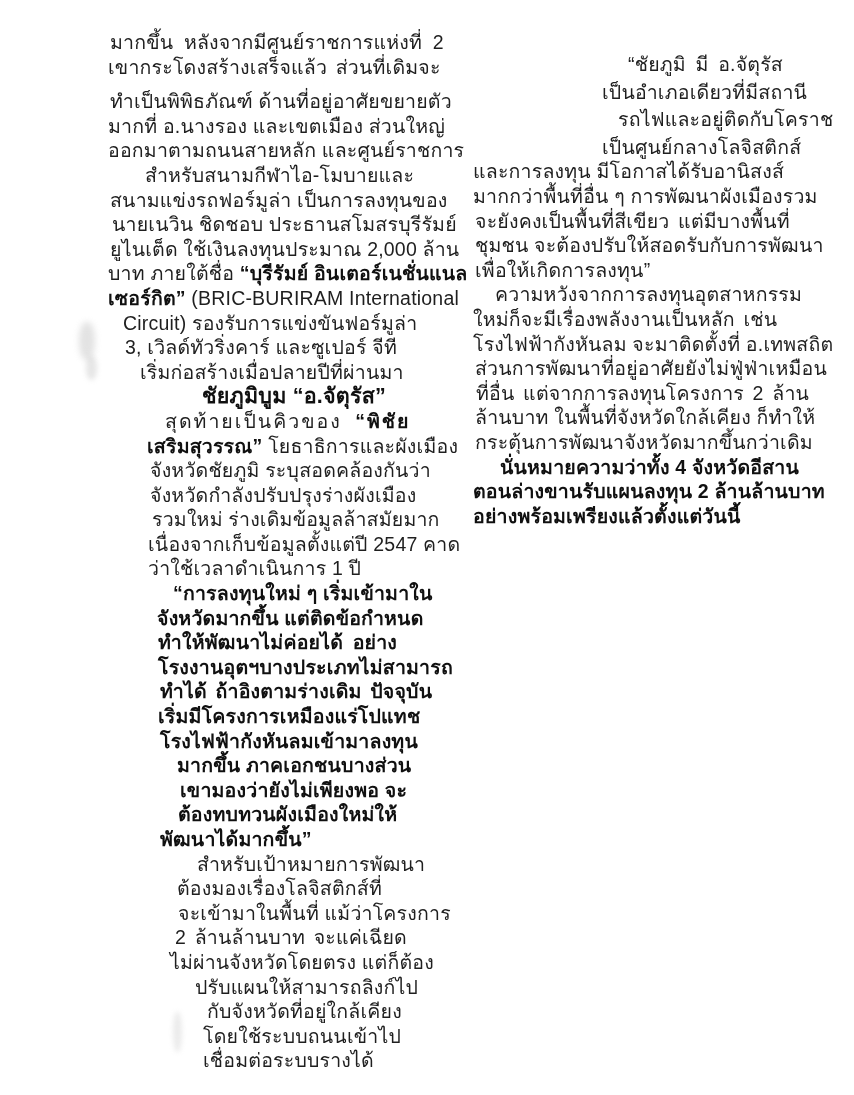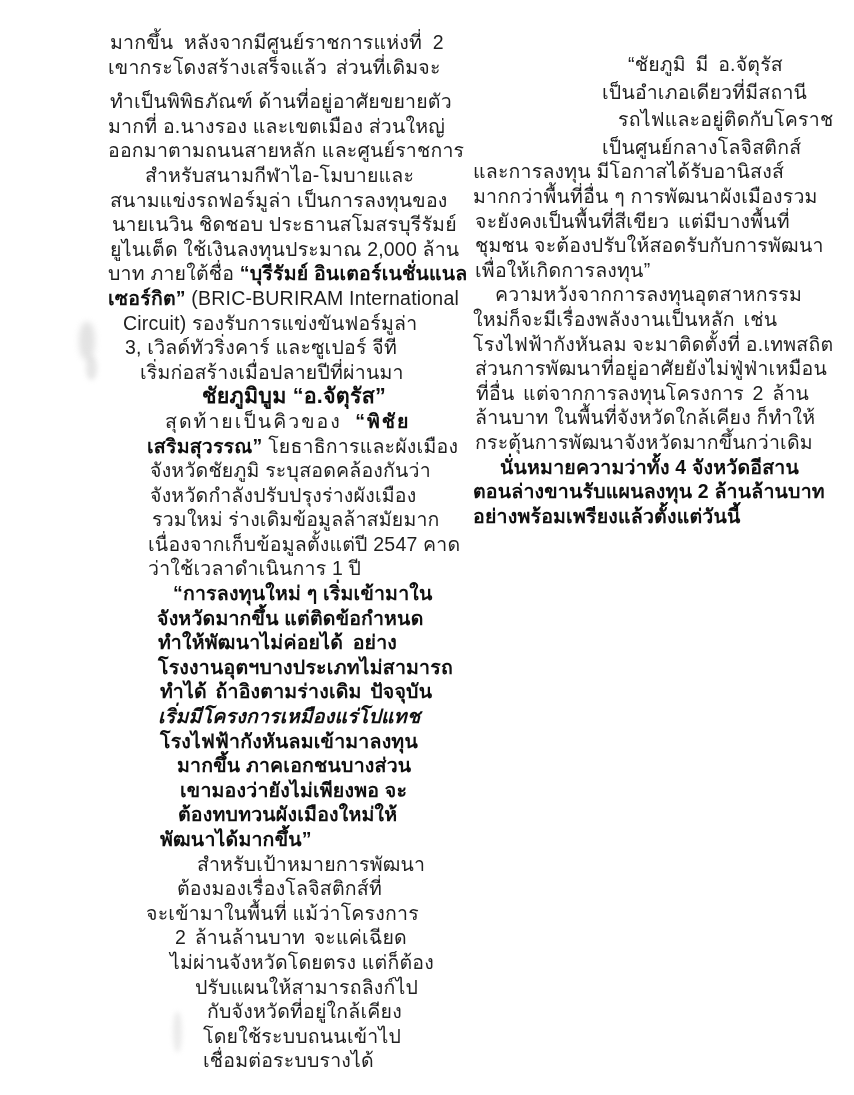--- a/index.html
+++ b/index.html
@@ -59,29 +59,29 @@
       <div class="line" style="margin-left: 42px;"><span>จังหวัดชัยภูมิ ระบุสอดคล้องกันว่า</span></div>
       <div class="line" style="margin-left: 42px;"><span>จังหวัดกำลังปรับปรุงร่างผังเมือง</span></div>
       <div class="line" style="margin-left: 44px;"><span>รวมใหม่ ร่างเดิมข้อมูลล้าสมัยมาก</span></div>
       <div class="line" style="margin-left: 40px;"><span>เนื่องจากเก็บข้อมูลตั้งแต่ปี 2547 คาด</span></div>
       <div class="line" style="margin-left: 40px;"><span>ว่าใช้เวลาดำเนินการ 1 ปี</span></div>
       <div class="line" style="margin-left: 65px;"><span class="b" style="color: rgb(16, 16, 16); text-align: center;">“การลงทุนใหม่ ๆ เริ่มเข้ามาใน</span></div>
       <div class="line" style="margin-left: 49px;"><span class="b" style="color: rgb(16, 16, 16);">จังหวัดมากขึ้น แต่ติดข้อกำหนด</span></div>
       <div class="line" style="margin-left: 50px; word-spacing: 4px;"><span class="b" style="color: rgb(16, 16, 16);">ทำให้พัฒนาไม่ค่อยได้ อย่าง</span></div>
       <div class="line" style="margin-left: 50px;"><span class="b" style="color: rgb(16, 16, 16);">โรงงานอุตฯบางประเภทไม่สามารถ</span></div>
       <div class="line" style="margin-left: 52px; word-spacing: 3px;"><span class="b" style="color: rgb(16, 16, 16);">ทำได้ ถ้าอิงตามร่างเดิม ปัจจุบัน</span></div>
-      <div class="line" style="margin-left: 50px; font-style: italic;"><span class="b" style="color: rgb(16, 16, 16);">เริ่มมีโครงการเหมืองแร่โปแทช</span></div>
+      <div class="line" style="margin-left: 50px;"><span class="b" style="color: rgb(16, 16, 16);">เริ่มมีโครงการเหมืองแร่โปแทช</span></div>
       <div class="line" style="margin-left: 52px;"><span class="b" style="color: rgb(16, 16, 16);">โรงไฟฟ้ากังหันลมเข้ามาลงทุน</span></div>
       <div class="line" style="margin-left: 69px;"><span class="b" style="color: rgb(16, 16, 16);">มากขึ้น ภาคเอกชนบางส่วน</span></div>
       <div class="line" style="margin-left: 72px;"><span class="b" style="color: rgb(16, 16, 16);">เขามองว่ายังไม่เพียงพอ จะ</span></div>
       <div class="line" style="margin-left: 70px;"><span class="b" style="color: rgb(16, 16, 16);">ต้องทบทวนผังเมืองใหม่ให้</span></div>
       <div class="line" style="margin-left: 52px;"><span class="b" style="color: rgb(16, 16, 16);">พัฒนาได้มากขึ้น”</span></div>
       <div class="line" style="margin-left: 89px;"><span>สำหรับเป้าหมายการพัฒนา</span></div>
       <div class="line" style="margin-left: 69px;"><span>ต้องมองเรื่องโลจิสติกส์ที่</span></div>
-      <div class="line" style="margin-left: 38px;"><span>จะเข้ามาในพื้นที่ แม้ว่าโครงการ</span></div>
+      <div class="line" style="margin-left: 70px;"><span>จะเข้ามาในพื้นที่ แม้ว่าโครงการ</span></div>
       <div class="line" style="margin-left: 67px; word-spacing: 3px;"><span>2 ล้านล้านบาท จะแค่เฉียด</span></div>
       <div class="line" style="margin-left: 62px;"><span>ไม่ผ่านจังหวัดโดยตรง แต่ก็ต้อง</span></div>
       <div class="line" style="margin-left: 87px;"><span>ปรับแผนให้สามารถลิงก์ไป</span></div>
       <div class="line" style="margin-left: 99px;"><span>กับจังหวัดที่อยู่ใกล้เคียง</span></div>
       <div class="line" style="margin-left: 95px;"><span>โดยใช้ระบบถนนเข้าไป</span></div>
       <div class="line" style="margin-left: 95px;"><span>เชื่อมต่อระบบรางได้</span></div>
     </div>
   <div class="col col-right">
       <div class="line" style="margin-left: 155px; word-spacing: 4px;"><span>“ชัยภูมิ มี อ.จัตุรัส</span></div>
       <div class="line" style="margin-left: 129px; margin-top: 3px;"><span>เป็นอำเภอเดียวที่มีสถานี</span></div>

